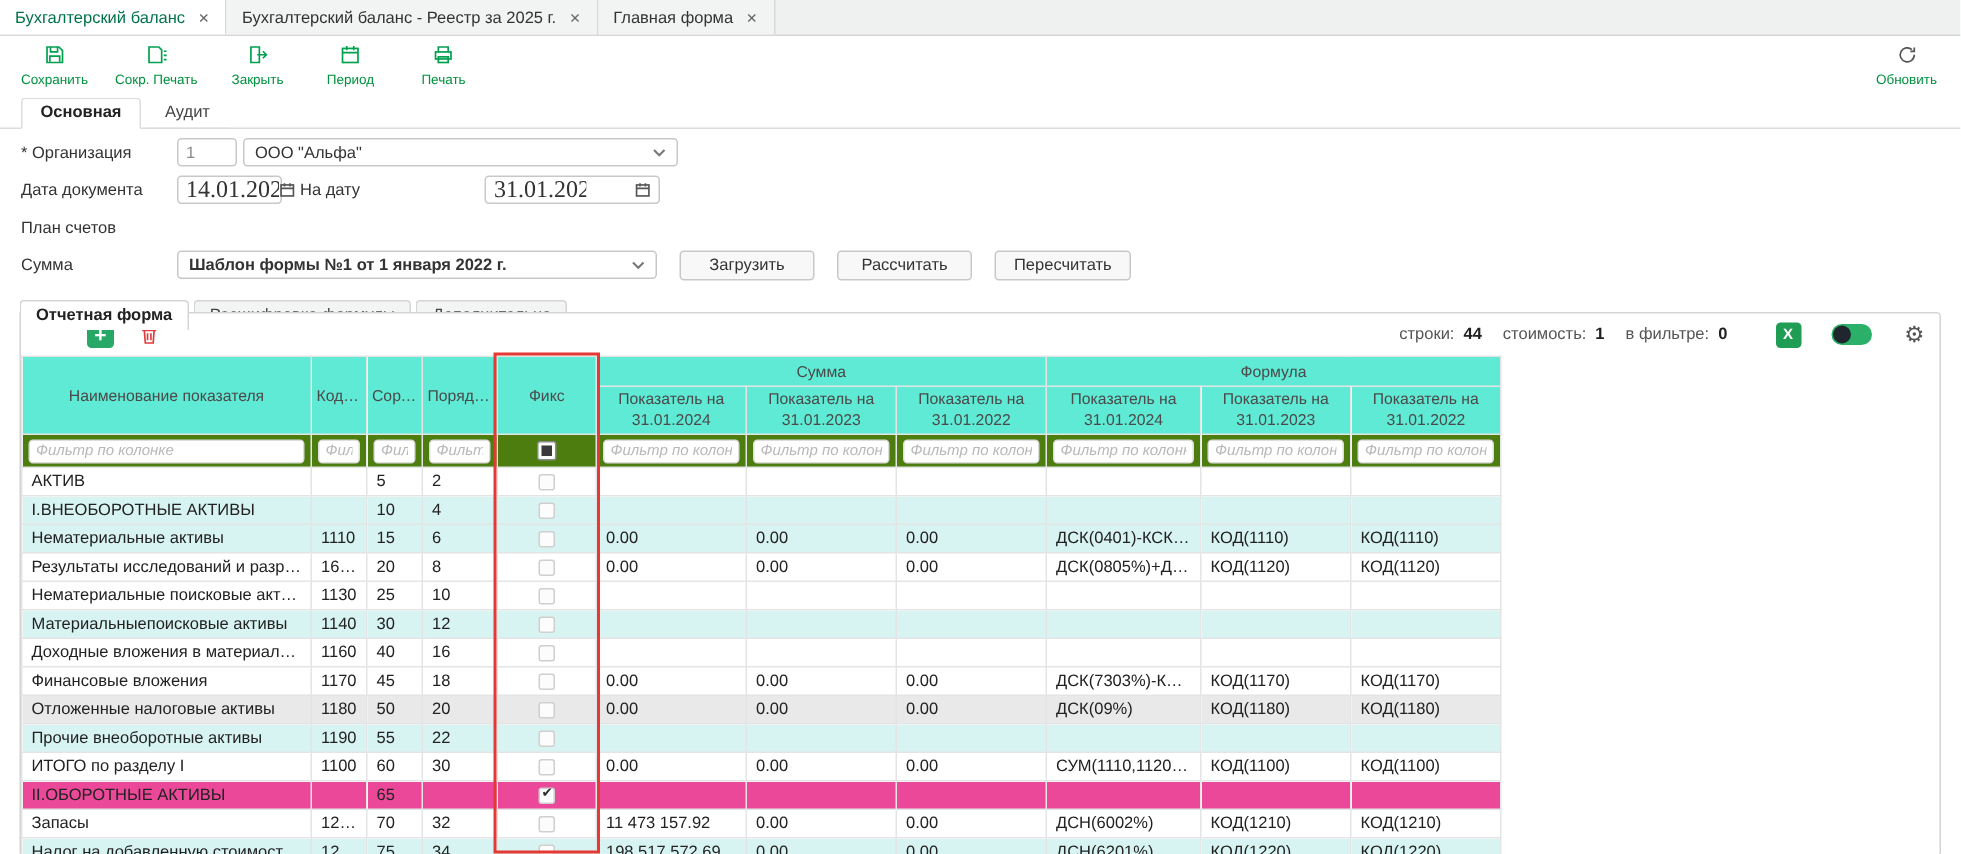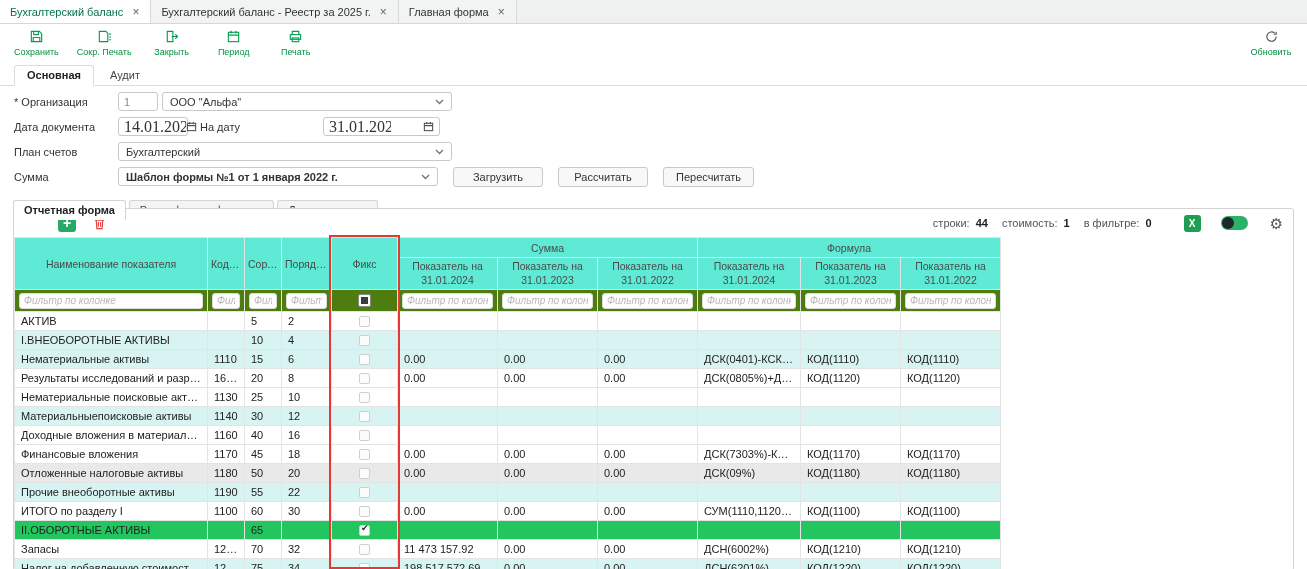--- a/index.html
+++ b/index.html
@@ -75,21 +75,21 @@
   .grid tbody tr { height:19px; }
   .grid td { padding:1px 6px; font-size:11px; color:#222; }
   .c-name { text-align:left; }
   .c-code { text-align:left; }
   .c-fix { text-align:center; padding:0 !important; }
   .c-num { padding-right:9px !important; }
   .c-formula { text-align:left; }
   .bg-white { background:#fff; }
   .bg-cyan { background:#d8f4f2; }
   .bg-gray { background:#e9e9e9; }
-  .bg-selected { background:#22c55e; }
+  .bg-selected { background:#ec4899; }
 
   .cb { display:inline-block; width:11px; height:11px; border:1px solid #cfcfcf; border-radius:2px; background:#fcfcfc; position:relative; vertical-align:middle; }
   .cb.checked::after { content:"\2714"; position:absolute; left:1px; top:-3px; font-size:9px; color:#2e2e2e; }
   .cb.ind { width:13px; height:13px; border-color:#8a8a8a; }
   .cb.ind::after { content:""; position:absolute; left:2px; top:2px; right:2px; bottom:2px; background:#3a3a3a; }
 
   
   .red-box { position:absolute; left:329px; top:235px; width:71px; height:334px; border:2px solid #e53935; pointer-events:none; z-index:9; }
 </style>
 </head>
@@ -185,26 +185,20 @@
     <div class="datefield df2">
       <input value="31.01.2024" style="">
       <svg viewBox="0 0 12 12">
           <rect x="1.5" y="2.5" width="9" height="8"></rect>
           <path d="M1.5 5h9M4 1.2v2.4M8 1.2v2.4"></path>
         </svg>
     </div>
   </div>
   <div class="frow">
     <span class="flabel">План счетов</span>
-    <div class="select plan-select">
-      <span>Бухгалтерский</span>
-      <svg viewBox="0 0 9 6">
-          <path d="M1 1l3.5 3.5L8 1" fill="none"></path>
-        </svg>
-    </div>
   </div>
   <div class="frow">
     <span class="flabel">Сумма</span>
     <div class="select tpl-select">
       <span>Шаблон формы №1 от 1 января 2022 г.</span>
       <svg viewBox="0 0 9 6">
           <path d="M1 1l3.5 3.5L8 1" fill="none"></path>
         </svg>
     </div>
     <div class="btn">Загрузить</div>

